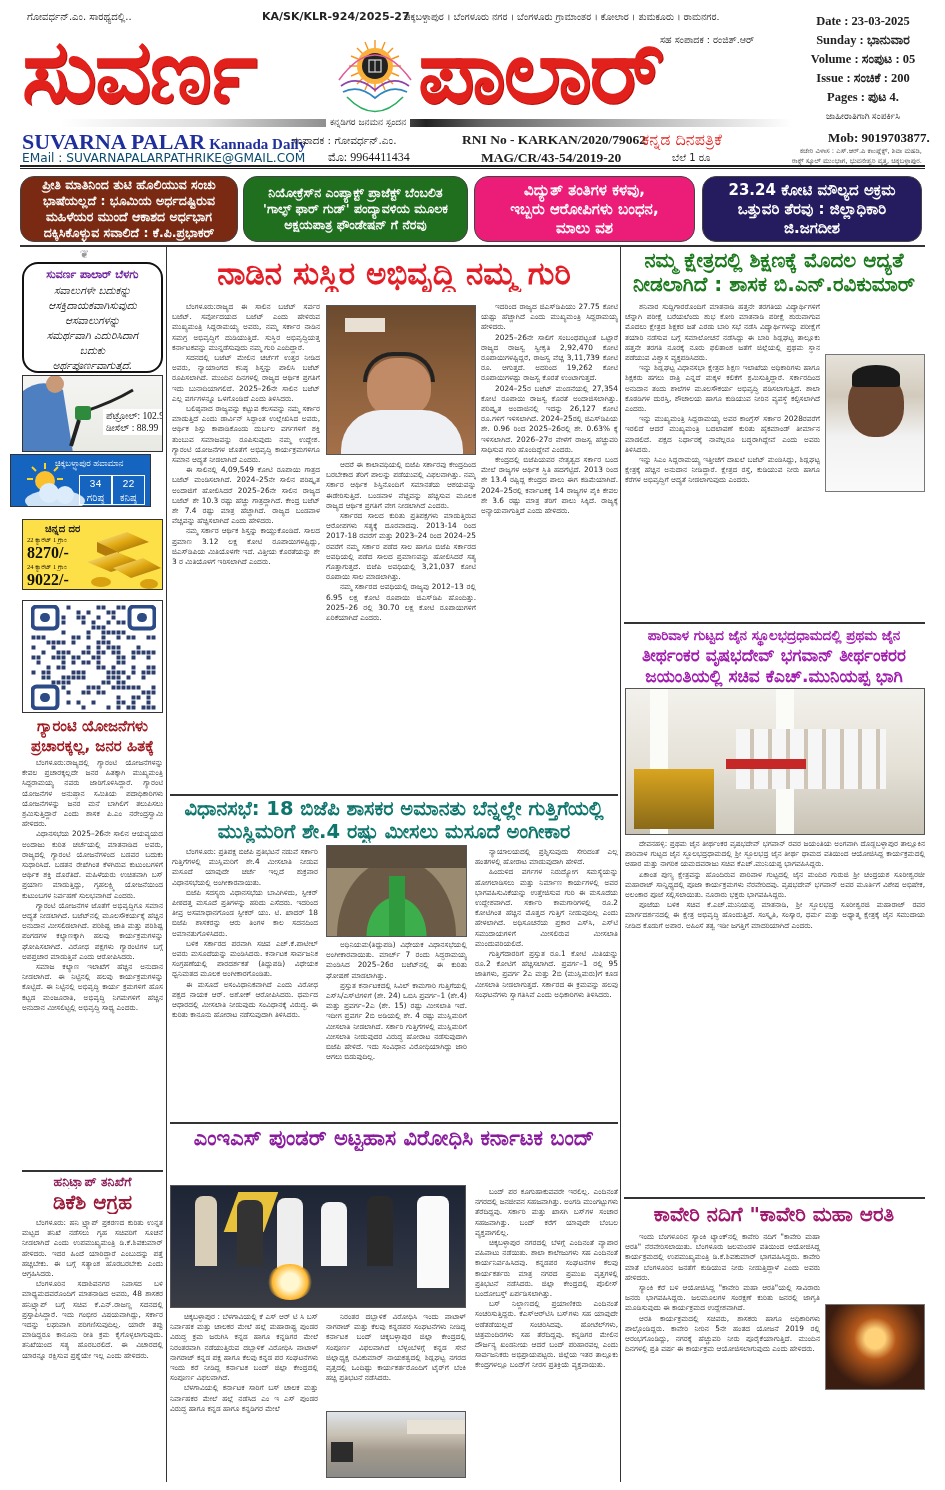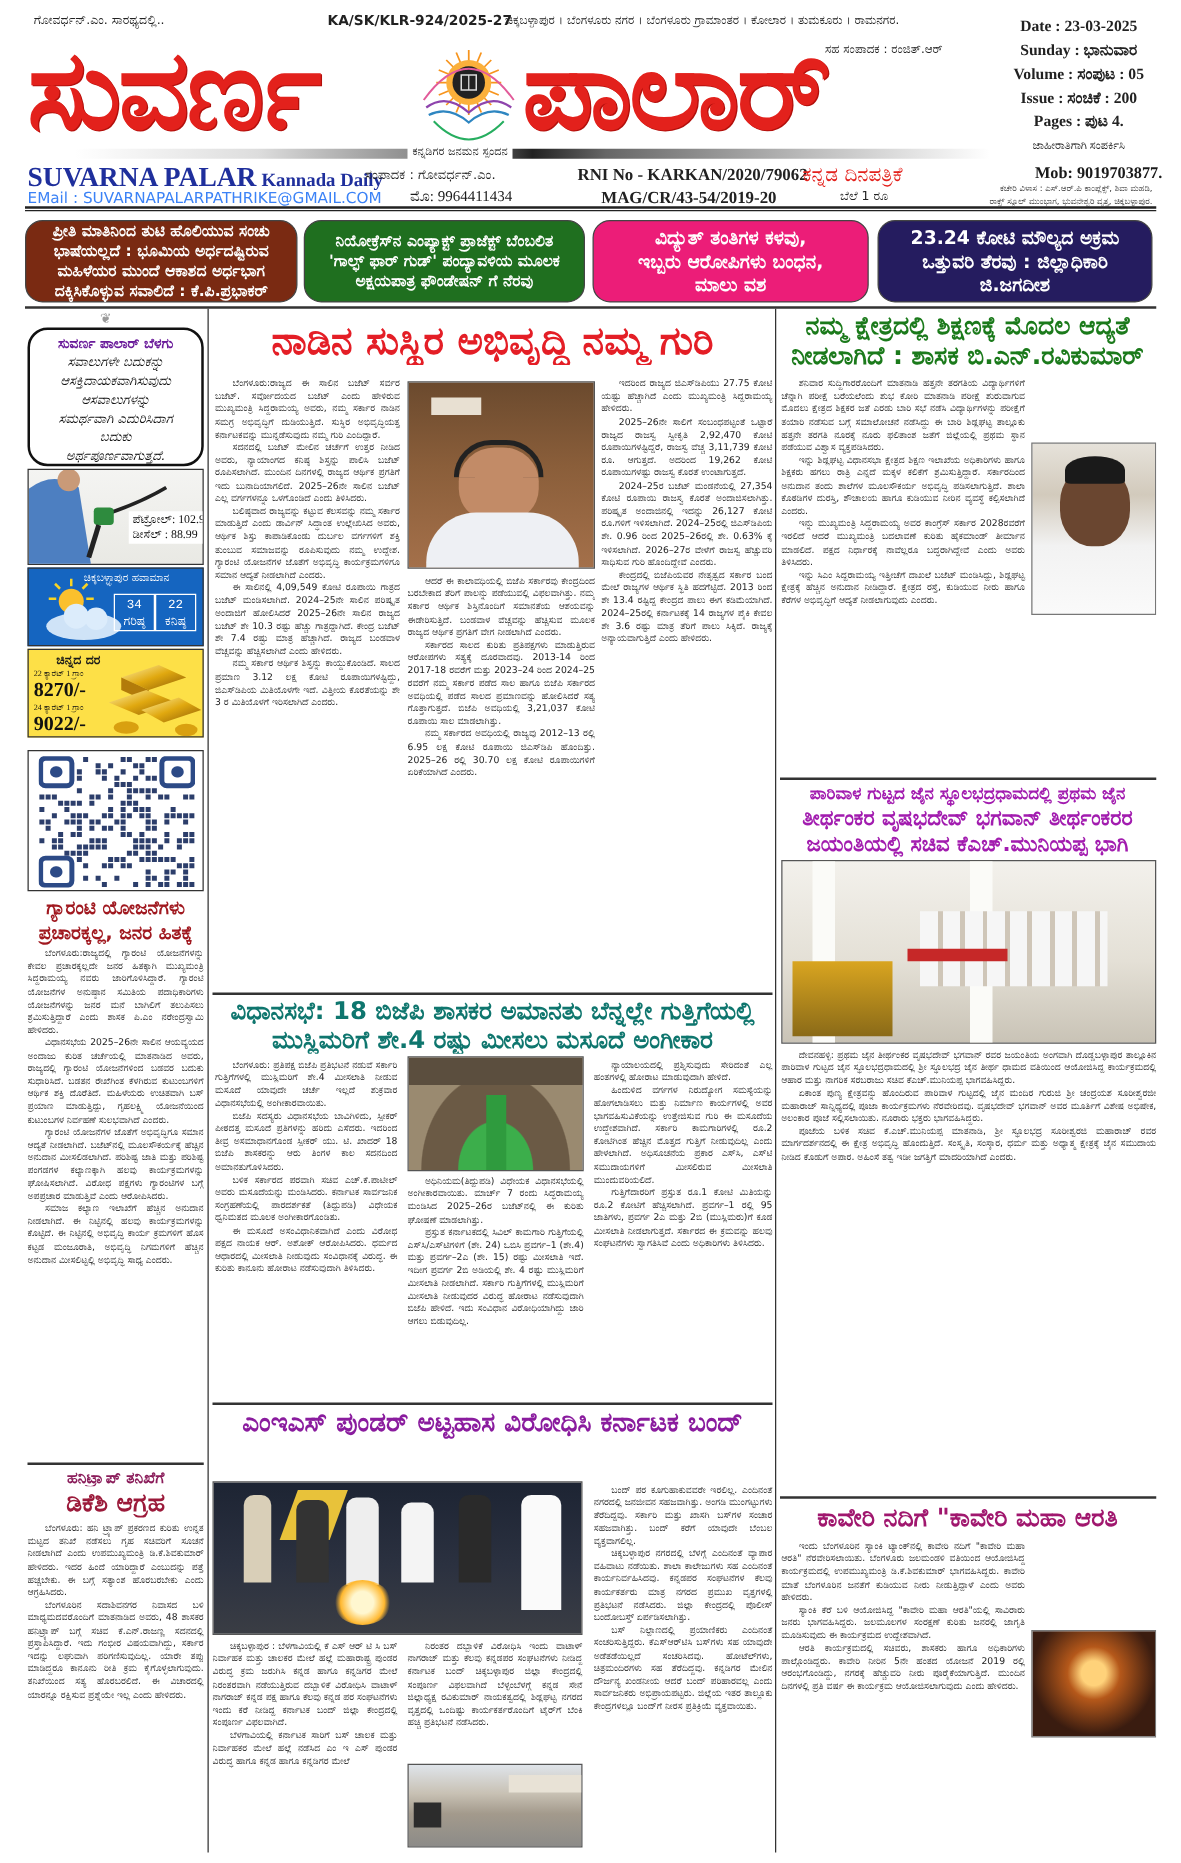--- a/index.html
+++ b/index.html
@@ -83,21 +83,21 @@
     <div class="ads">ಜಾಹೀರಾತಿಗಾಗಿ ಸಂಪರ್ಕಿಸಿ</div>
   </div>
 
   <div class="abs tagbar" style="left:60px;top:119px;width:732px;height:8px"></div>
   <div class="abs" style="left:326px;top:115px;background:#fff;padding:0 4px;font-size:9px;line-height:14px;color:#222">ಕನ್ನಡಿಗರ ಜನಮನ ಸ್ಪಂದನ</div>
 
   <div class="abs serif" style="left:22px;top:129px;white-space:nowrap;color:#1f2f9c;font-weight:bold">
     <span style="font-size:22px">SUVARNA PALAR</span>
     <span style="font-size:15px">Kannada Daily</span>
   </div>
-  <div class="abs" style="left:22px;top:151px;font-size:12.2px;color:#3b82f6;white-space:nowrap">EMail : SUVARNAPALARPATHRIKE@GMAIL.COM</div>
+  <div class="abs" style="left:22px;top:151px;font-size:12.2px;color:#0c4a6e;white-space:nowrap">EMail : SUVARNAPALARPATHRIKE@GMAIL.COM</div>
   <div class="abs small" style="left:292px;top:134px;font-size:10.5px">ಸಂಪಾದಕ : ಗೋವರ್ಧನ್.ಎಂ.</div>
   <div class="abs serif" style="left:328px;top:150px;font-size:12px;white-space:nowrap">ಮೊ: 9964411434</div>
   <div class="abs serif" style="left:462px;top:132px;font-size:13.5px;font-weight:bold;white-space:nowrap;color:#222">RNI No - KARKAN/2020/79062</div>
   <div class="abs serif" style="left:481px;top:150px;font-size:13.5px;font-weight:bold;white-space:nowrap;color:#222">MAG/CR/43-54/2019-20</div>
   <div class="abs" style="left:642px;top:130px;font-size:16px;color:#e3211c;white-space:nowrap">ಕನ್ನಡ ದಿನಪತ್ರಿಕೆ</div>
   <div class="abs small" style="left:672px;top:152px;font-size:10px">ಬೆಲೆ 1 ರೂ</div>
   <div class="abs serif" style="left:828px;top:130px;font-size:13px;font-weight:bold;white-space:nowrap">Mob: 9019703877.</div>
   <div class="abs" style="left:738px;top:147px;width:184px;text-align:right;font-size:6.8px;line-height:9.5px;white-space:nowrap;color:#333">
     <div>ಕಚೇರಿ ವಿಳಾಸ : ಎಸ್.ಆರ್.ಪಿ ಕಾಂಪ್ಲೆಕ್ಸ್, ಶಿವಾ ಮಹಡಿ,</div>
     <div>ರಾಕ್ಸ್ ಸ್ಕೂಲ್ ಮುಂಭಾಗ, ಭುವನೇಶ್ವರಿ ವೃತ್ತ, ಚಿಕ್ಕಬಳ್ಳಾಪುರ.</div>
@@ -148,21 +148,21 @@
       <path d="M60 36 Q90 26 110 14" stroke="#222" stroke-width="3" fill="none"></path>
       <rect x="52" y="30" width="16" height="14" rx="3" fill="#2e8b3e"></rect>
       <path d="M56 44 L48 70" stroke="#222" stroke-width="4"></path>
     </svg>
     <div class="abs gold-txt" style="left:80px;top:33px;background:#fff;padding:1px 3px;font-size:9.5px;line-height:12px;white-space:nowrap">
       <div><span>ಪೆಟ್ರೋಲ್:</span> <span>102.92</span></div>
       <div><span>ಡೀಸೆಲ್ :</span> <span>88.99</span></div>
     </div>
   </div>
 
-  <div class="abs box weather" style="left:22px;top:454px;width:141px;height:63px;overflow:hidden">
+  <div class="abs box weather" style="left:10px;top:454px;width:141px;height:53px;overflow:hidden">
     <svg class="abs" style="left:4px;top:6px" width="76" height="54" viewBox="0 0 76 54">
       <g stroke="#f9d423" stroke-width="2">
         <line x1="30" y1="2" x2="30" y2="8"></line>
           <line x1="12" y1="18" x2="18" y2="18"></line>
         <line x1="17" y1="6" x2="21" y2="10"></line>
           <line x1="43" y1="6" x2="39" y2="10"></line>
         <line x1="48" y1="18" x2="42" y2="18"></line>
       </g>
       <circle cx="30" cy="20" r="10" fill="#fbc02d"></circle>
       <ellipse cx="40" cy="40" rx="30" ry="11" fill="#cfe3f7"></ellipse>
@@ -337,21 +337,21 @@
     <div style="font-size:17px;line-height:21px">ಜಯಂತಿಯಲ್ಲಿ ಸಚಿವ ಕೆಎಚ್.ಮುನಿಯಪ್ಪ ಭಾಗಿ</div>
   </div>
   <div class="abs photo" style="left:625px;top:688px;width:300px;height:147px;background:linear-gradient(180deg,#f3f1ec 0%,#e4e0d6 55%,#c9c3b6 100%)">
     <div class="abs" style="left:24px;top:0;width:18px;height:147px;background:#fbfbf8"></div>
     <div class="abs" style="left:150px;top:0;width:18px;height:147px;background:#fbfbf8"></div>
     <div class="abs" style="left:8px;top:80px;width:80px;height:60px;background:linear-gradient(180deg,#d9a520,#8a6a18)"></div>
     <div class="abs" style="left:110px;top:40px;width:150px;height:60px;background:repeating-linear-gradient(90deg,#f6f6f6 0 14px,#cfc6b8 14px 18px)"></div>
     <div class="abs" style="left:100px;top:70px;width:80px;height:10px;background:#c62828"></div>
   </div>
   <div class="abs body-text" style="left:625px;top:839px;width:300px;height:354px">
-      <p>ದೇವನಹಳ್ಳಿ: ಪ್ರಥಮ ಜೈನ ತೀರ್ಥಂಕರ ವೃಷಭದೇವ್ ಭಗವಾನ್ ರವರ ಜಯಂತಿಯ ಅಂಗವಾಗಿ ದೊಡ್ಡಬಳ್ಳಾಪುರ ತಾಲ್ಲೂಕಿನ ಪಾರಿವಾಳ ಗುಟ್ಟದ ಜೈನ ಸ್ಥೂಲಭದ್ರಧಾಮದಲ್ಲಿ ಶ್ರೀ ಸ್ಥೂಲಭದ್ರ ಜೈನ ತೀರ್ಥ ಧಾಮದ ವತಿಯಿಂದ ಆಯೋಜಿಸಿದ್ದ ಕಾರ್ಯಕ್ರಮದಲ್ಲಿ ಆಹಾರ ಮತ್ತು ನಾಗರಿಕ ಸರಬರಾಜು ಸಚಿವ ಕೆಎಚ್.ಮುನಿಯಪ್ಪ ಭಾಗವಹಿಸಿದ್ದರು.</p>
+      <p>ದೇವನಹಳ್ಳಿ: ಪ್ರಥಮ ಜೈನ ತೀರ್ಥಂಕರ ವೃಷಭದೇವ್ ಭಗವಾನ್ ರವರ ಜಯಂತಿಯ ಅಂಗವಾಗಿ ದೊಡ್ಡಬಳ್ಳಾಪುರ ತಾಲ್ಲೂಕಿನ ಪಾರಿವಾಳ ಗುಟ್ಟದ ಜೈನ ಸ್ಥೂಲಭದ್ರಧಾಮದಲ್ಲಿ ಶ್ರೀ ಸ್ಥೂಲಭದ್ರ ಜೈನ ತೀರ್ಥ ಧಾಮದ ವತಿಯಿಂದ ಆಯೋಜಿಸಿದ್ದ ಕಾರ್ಯಕ್ರಮದಲ್ಲಿ ಆಹಾರ ಮತ್ತು ನಾಗರಿಕ ಯಮದವರಾಜು ಸಚಿವ ಕೆಎಚ್.ಮುನಿಯಪ್ಪ ಭಾಗವಹಿಸಿದ್ದರು.</p>
       <p>ಏಕಾಂತ ಪುಣ್ಯ ಕ್ಷೇತ್ರವನ್ನು ಹೊಂದಿರುವ ಪಾರಿವಾಳ ಗುಟ್ಟದಲ್ಲಿ ಜೈನ ಮಂದಿರ ಗುರುಜಿ ಶ್ರೀ ಚಂದ್ರಯಶ ಸೂರೀಶ್ವರಜೀ ಮಹಾರಾಜ್ ಸಾನ್ನಿಧ್ಯದಲ್ಲಿ ಪೂಜಾ ಕಾರ್ಯಕ್ರಮಗಳು ನೆರವೇರಿದವು. ವೃಷಭದೇವ್ ಭಗವಾನ್ ಅವರ ಮೂರ್ತಿಗೆ ವಿಶೇಷ ಅಭಿಷೇಕ, ಅಲಂಕಾರ ಪೂಜೆ ಸಲ್ಲಿಸಲಾಯಿತು. ನೂರಾರು ಭಕ್ತರು ಭಾಗವಹಿಸಿದ್ದರು.</p>
       <p>ಪೂಜೆಯ ಬಳಿಕ ಸಚಿವ ಕೆ.ಎಚ್.ಮುನಿಯಪ್ಪ ಮಾತನಾಡಿ, ಶ್ರೀ ಸ್ಥೂಲಭದ್ರ ಸೂರೀಶ್ವರಜಿ ಮಹಾರಾಜ್ ರವರ ಮಾರ್ಗದರ್ಶನದಲ್ಲಿ ಈ ಕ್ಷೇತ್ರ ಅಭಿವೃದ್ಧಿ ಹೊಂದುತ್ತಿದೆ. ಸಂಸ್ಕೃತಿ, ಸಂಸ್ಕಾರ, ಧರ್ಮ ಮತ್ತು ಅಧ್ಯಾತ್ಮ ಕ್ಷೇತ್ರಕ್ಕೆ ಜೈನ ಸಮುದಾಯ ನೀಡಿದ ಕೊಡುಗೆ ಅಪಾರ. ಅಹಿಂಸೆ ತತ್ವ ಇಡೀ ಜಗತ್ತಿಗೆ ಮಾದರಿಯಾಗಿದೆ ಎಂದರು.</p>
     </div>
   <div class="abs hrule" style="left:624px;top:1197px;width:301px;height:2px"></div>
 
   <div class="abs hl hl-kaveri" style="left:624px;top:1200px;width:300px;font-size:20px;line-height:28px">ಕಾವೇರಿ ನದಿಗೆ "ಕಾವೇರಿ ಮಹಾ ಆರತಿ</div>
   <div class="abs body-text" style="left:625px;top:1232px;width:300px;height:248px">
     <div style="float:right;width:100px;height:86px;margin:72px 0 2px 5px;background:radial-gradient(circle at 50% 40%,#ffd27a 0 14%,#b5581a 30%,#3a1c10 70%);border:1px solid #777"></div>
     <div>
         <p>ಇಂದು ಬೆಂಗಳೂರಿನ ಸ್ಯಾಂಕಿ ಟ್ಯಾಂಕ್‌ನಲ್ಲಿ ಕಾವೇರಿ ನದಿಗೆ "ಕಾವೇರಿ ಮಹಾ ಆರತಿ" ನೆರವೇರಿಸಲಾಯಿತು. ಬೆಂಗಳೂರು ಜಲಮಂಡಳಿ ವತಿಯಿಂದ ಆಯೋಜಿಸಿದ್ದ ಕಾರ್ಯಕ್ರಮದಲ್ಲಿ ಉಪಮುಖ್ಯಮಂತ್ರಿ ಡಿ.ಕೆ.ಶಿವಕುಮಾರ್ ಭಾಗವಹಿಸಿದ್ದರು. ಕಾವೇರಿ ಮಾತೆ ಬೆಂಗಳೂರಿನ ಜನತೆಗೆ ಕುಡಿಯುವ ನೀರು ನೀಡುತ್ತಿದ್ದಾಳೆ ಎಂದು ಅವರು ಹೇಳಿದರು.</p>

